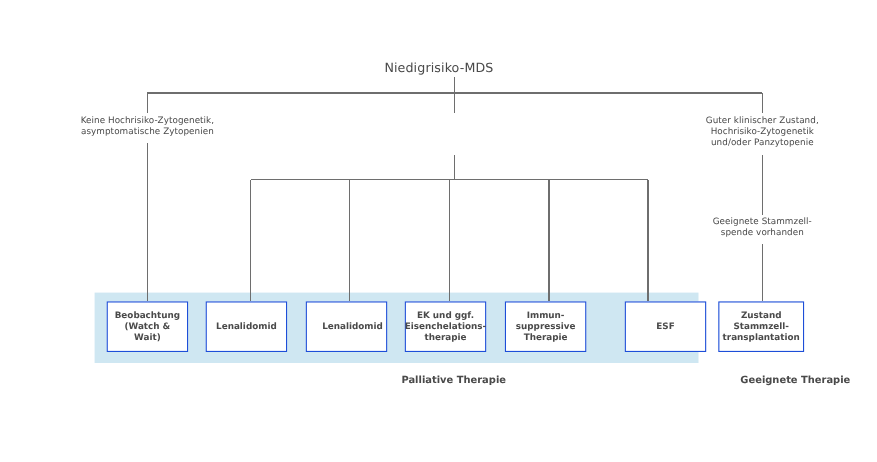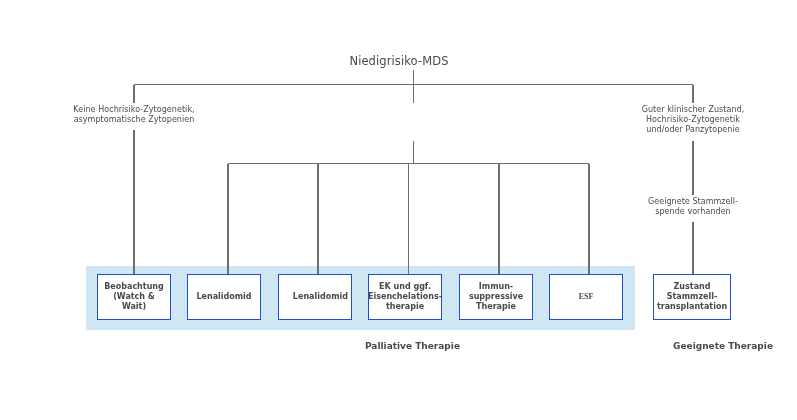--- a/index.html
+++ b/index.html
@@ -182,21 +182,21 @@
 Eisenchelations-
 therapie</span>
   </div>
 
   <div class="tx-box" style="left:459px; width:74px;">
     <span class="tx-label">Immun-
 suppressive
 Therapie</span>
   </div>
 
-  <div class="tx-box" style="left:549px; width:74px;font-family:Liberation Serif, serif;">
+  <div class="tx-box" style="left:568px; width:74px;">
     <span class="tx-label">ESF</span>
   </div>
 
   <div class="tx-box" style="left:653px; width:78px;">
     <span class="tx-label">Zustand
 Stammzell-
 transplantation</span>
   </div>
 
   <div class="caption" id="caption-palliative">Palliative Therapie</div>

